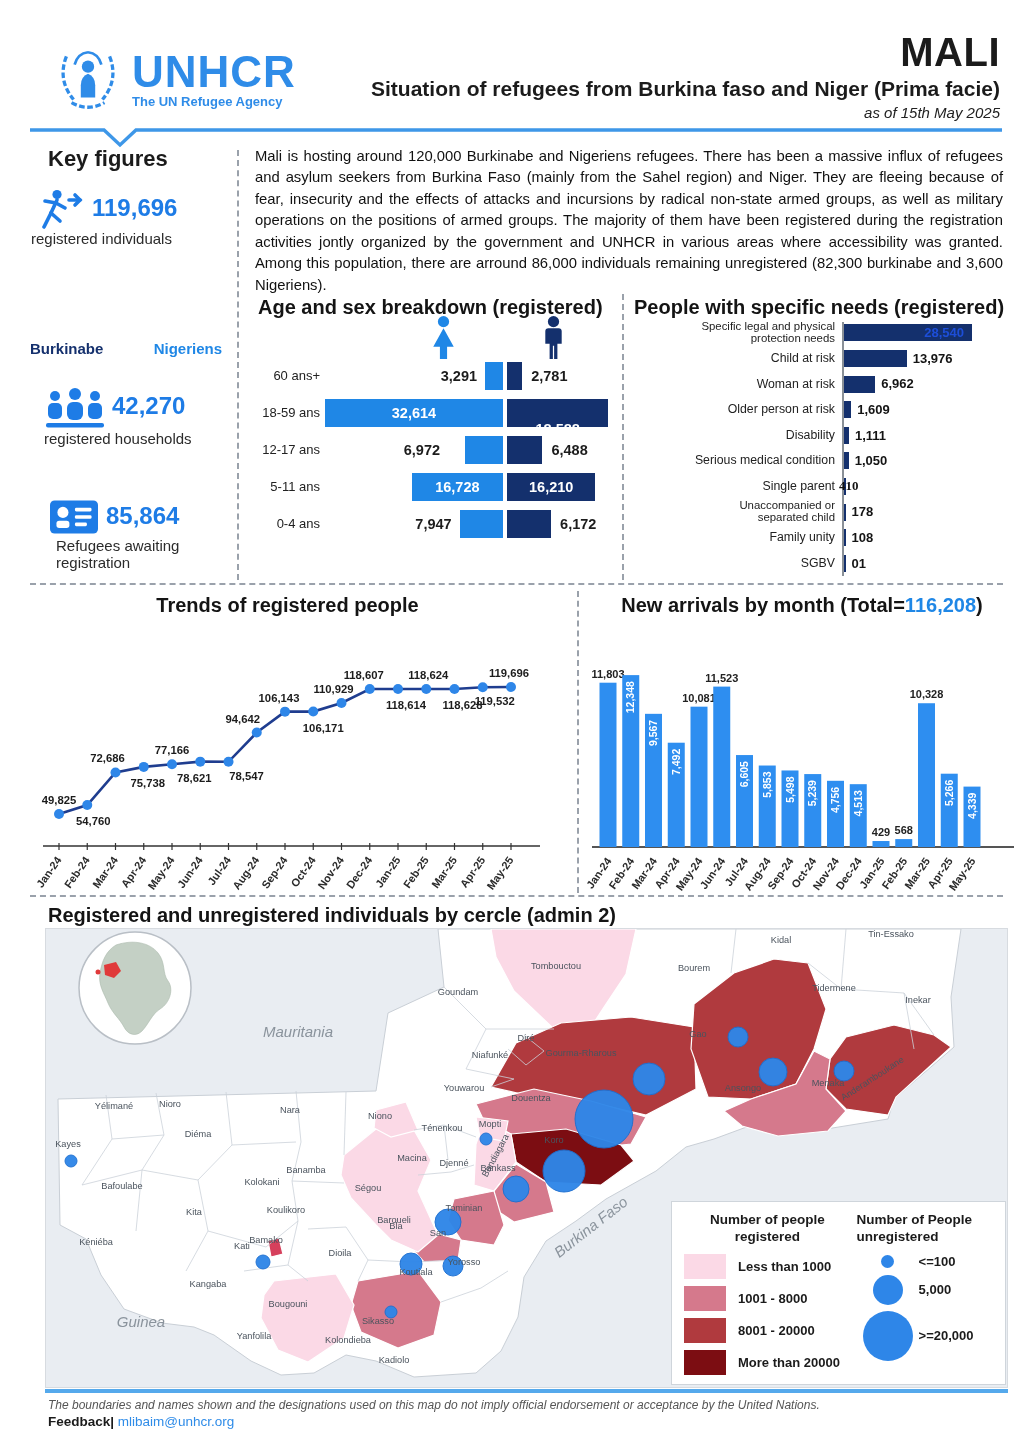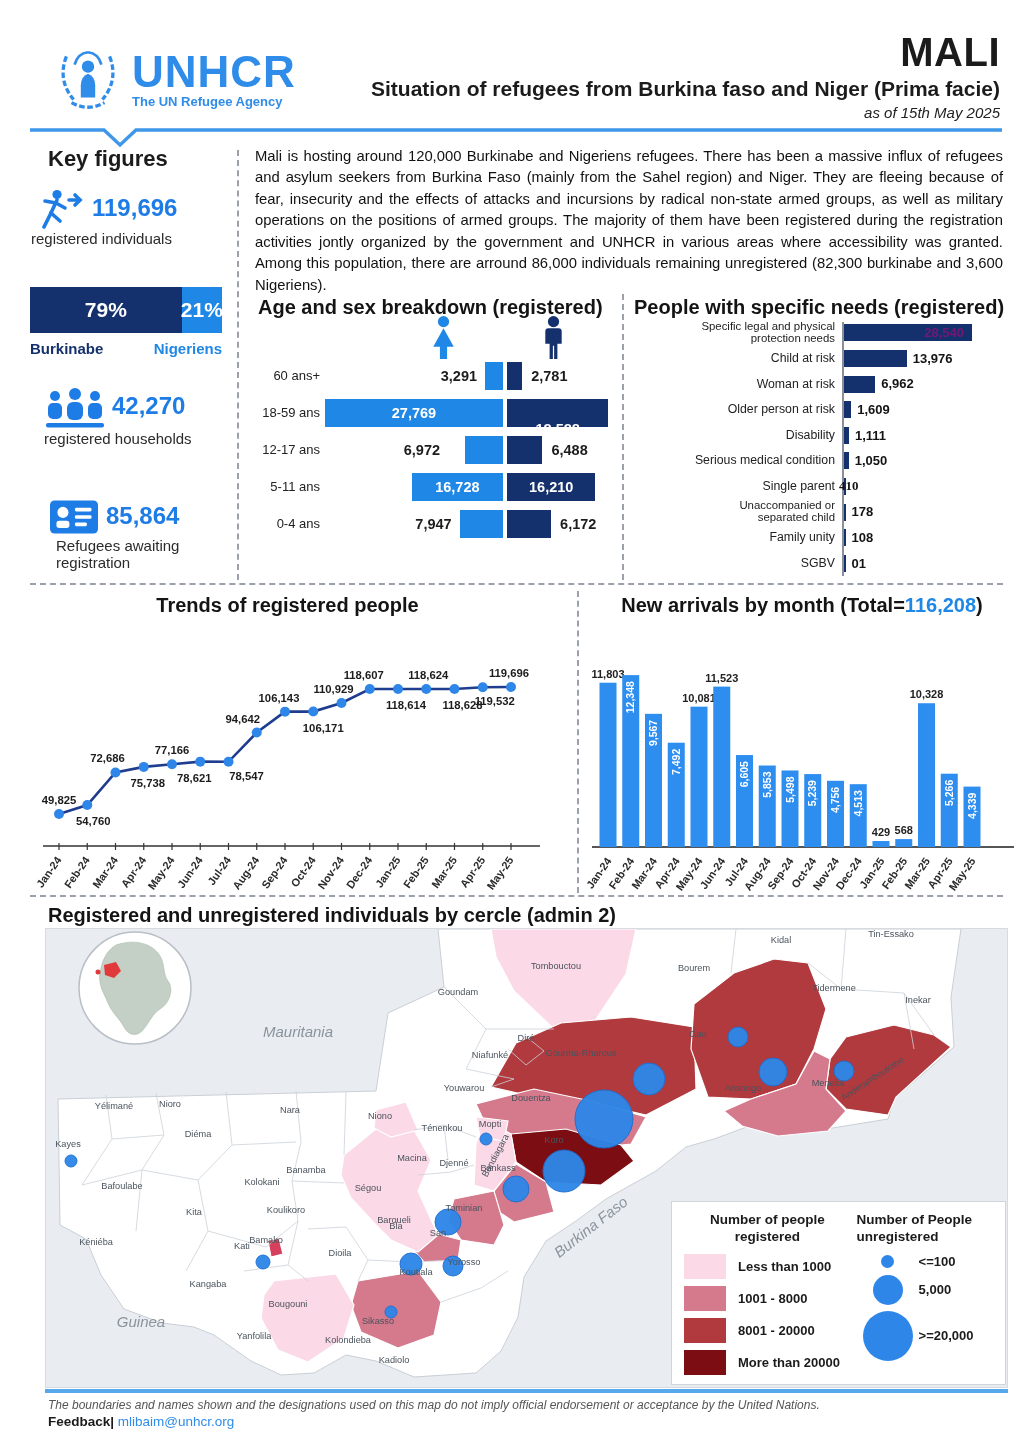--- a/index.html
+++ b/index.html
@@ -42,21 +42,21 @@
   .pyr-bar.m { background:#14306d; }
   .pyr-val { position:absolute; height:28px; line-height:28px; font-size:14.5px; font-weight:700; color:#1c1c1c; }
   .pyr-val.inside { color:#fff; text-align:center; }
 
   
   #needs-rows { left:630px; top:320px; width:394px; height:258px; }
   .needs-axis { position:absolute; left:212px; top:2px; bottom:2px; width:1.5px; background:#8a9097; }
   .needs-label { position:absolute; left:0; width:205px; display:flex; align-items:center; justify-content:flex-end; font-size:12.3px; color:#222; text-align:right; line-height:1.05; }
   .needs-bar { position:absolute; left:214px; background:#14306d; }
   .needs-val { position:absolute; font-size:13px; font-weight:700; color:#141414; display:flex; align-items:center; }
-  .needs-val.inside { color:#701a75; justify-content:flex-end;text-align:right; }
+  .needs-val.inside { color:#1d4ed8; justify-content:flex-end;text-align:right; }
 
   
   .map-title { left:48px; top:904px; }
   .map-box { left:45px; top:928px; width:963px; height:460px; background:#e9edf2; border:1px solid #d7dbe0; }
   .map-bottom-line { left:45px; top:1389px; width:963px; height:4px; background:#55a9ec; }
   .legend { position:absolute; left:625px; top:272px; width:335px; height:184px; background:#fff; border:1px solid #cfd5db; display:flex; padding:10px 8px 6px 12px; gap:6px; }
   .legend h4 { font-size:13.5px; font-weight:700; color:#1b1b1b; line-height:1.25; margin-bottom:8px; }
   .legend .col1 { width:178px;text-align:center; } .legend .col2 { width:150px; }
   .lg-row { display:flex; align-items:center; margin-bottom:7px; }
   .lg-swatch { width:42px; height:25px; margin-right:12px; flex:0 0 auto; }
@@ -110,24 +110,20 @@
       <path d="M20,15 L9,13"></path>
       <path d="M15,25 L24,33"></path>
       <path d="M15,25 L8,39"></path>
       <path d="M33,12 L44,12"></path>
       <path d="M39,7 L44,12 L39,17"></path>
     </g>
   </svg>
   <div class="abs kf-num" style="left:92px; top:194px;">119,696</div>
   <div class="abs kf-label" style="left:31px; top:230px;">registered individuals</div>
 
-  <div class="abs split-bar">
-    <div class="seg dark">79%</div>
-    <div class="seg light">21%</div>
-  </div>
   <div class="abs split-labels">
     <span class="b">Burkinabe</span>
     <span class="n">Nigeriens</span>
   </div>
 
   <svg class="abs" style="left:44px; top:388px;" width="62" height="42" viewBox="0 0 62 42">
     <g fill="#1e7ce6">
       <circle cx="11" cy="8" r="5"></circle>
         <circle cx="31" cy="6" r="6"></circle>
         <circle cx="51" cy="8" r="5"></circle>
@@ -174,21 +170,21 @@
   </svg>
   <div class="abs" id="pyramid-rows">
       <div class="pyr-cat" style="top: 0px;">60 ans+</div>
       <div class="pyr-bar f" style="top: 0px; left: 227.038px; width: 17.9623px;"></div>
       <div class="pyr-bar m" style="top: 0px; left: 249px; width: 15.1787px;"></div>
       <div class="pyr-val" style="top: 0px; left: 149.038px; width: 70px; text-align: right;">3,291</div>
       <div class="pyr-val" style="top: 0px; left: 273.179px;">2,781</div>
       <div class="pyr-cat" style="top: 37px;">18-59 ans</div>
       <div class="pyr-bar f" style="top: 37px; left: 66.9928px; width: 178.007px;"></div>
       <div class="pyr-bar m" style="top: 37px; left: 249px; width: 101.453px;"></div>
-      <div class="pyr-val inside" style="top: 37px; left: 66.9928px; width: 178.007px;">27,769</div>
+      <div class="pyr-val inside" style="top: 37px; left: 66.9928px; width: 178.007px;">32,614</div>
       <div class="pyr-val inside" style="top: 37px; left: 249px; width: 101.453px; margin-top: 16px;">18,588</div>
       <div class="pyr-cat" style="top: 74px;">12-17 ans</div>
       <div class="pyr-bar f" style="top: 74px; left: 206.947px; width: 38.0532px;"></div>
       <div class="pyr-bar m" style="top: 74px; left: 249px; width: 35.4115px;"></div>
       <div class="pyr-val" style="top: 74px; left: 128.947px; width: 70px; text-align: center;">6,972</div>
       <div class="pyr-val" style="top: 74px; left: 293.412px;">6,488</div>
       <div class="pyr-cat" style="top: 111px;">5-11 ans</div>
       <div class="pyr-bar f" style="top: 111px; left: 153.699px; width: 91.3014px;"></div>
       <div class="pyr-bar m" style="top: 111px; left: 249px; width: 88.4742px;"></div>
       <div class="pyr-val inside" style="top: 111px; left: 153.699px; width: 91.3014px;">16,728</div>

